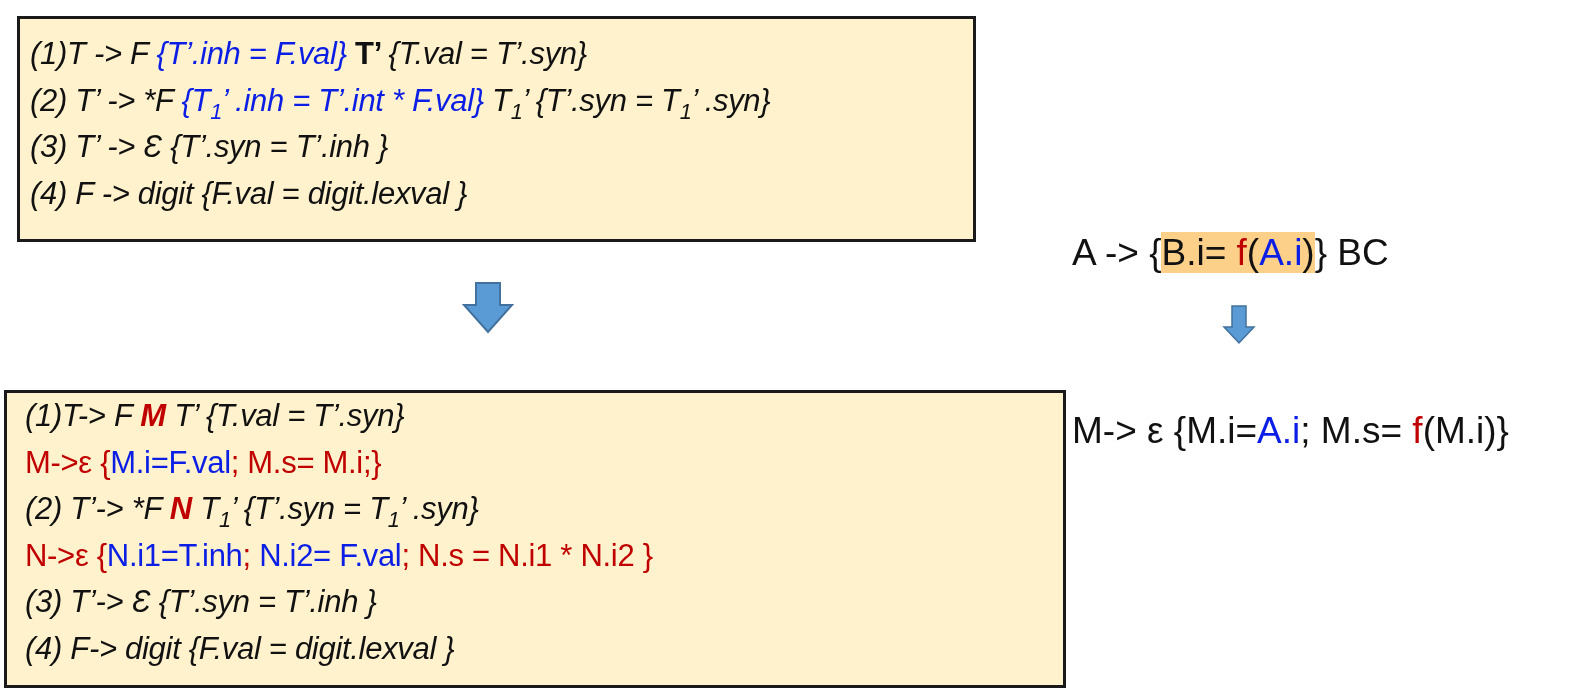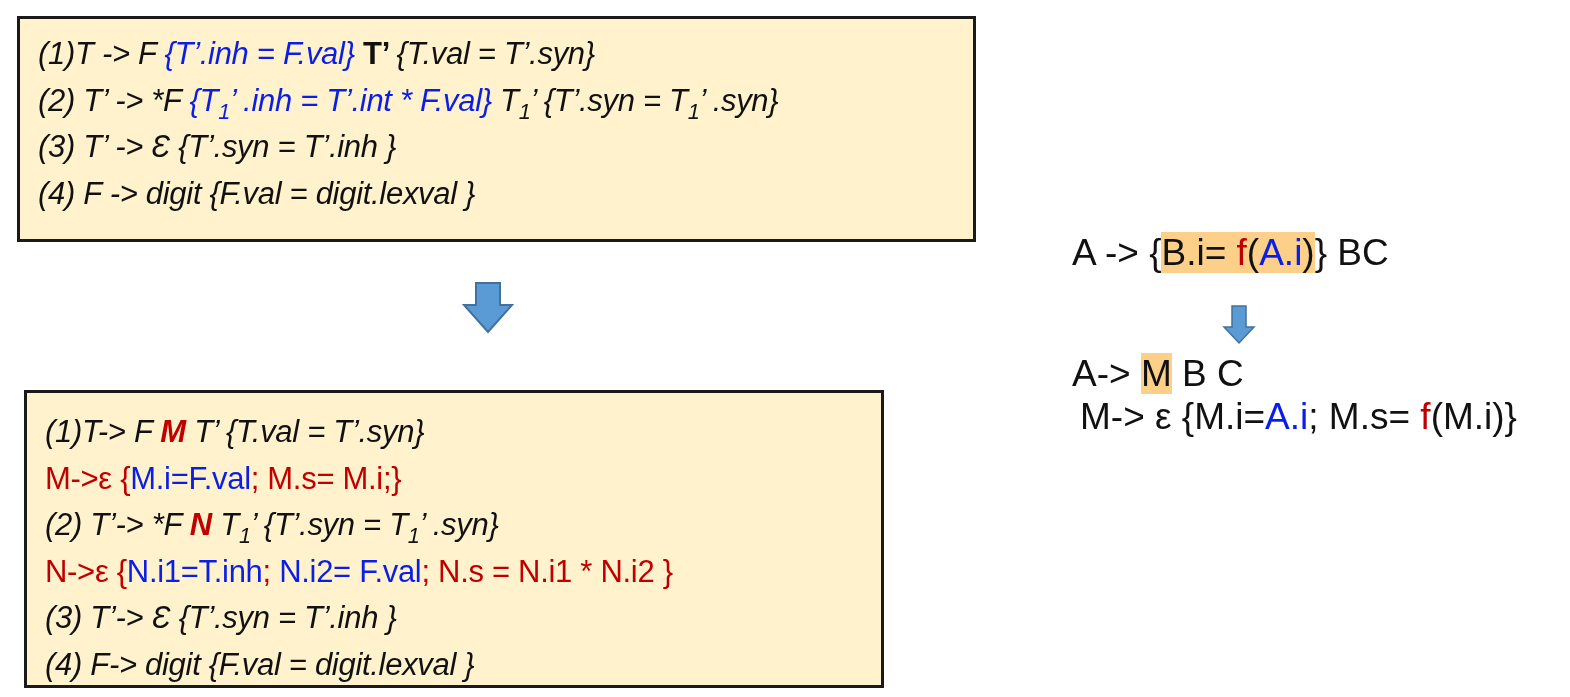--- a/index.html
+++ b/index.html
@@ -8,22 +8,22 @@
       font-family: "Liberation Sans", "DejaVu Sans", sans-serif;
     }
     .stage { position: relative; width: 1570px; height: 697px; }
 
     .box {
       position: absolute;
       background: #fff2cc;
       border: 3px solid #1a1a1a;
       color: #111;
     }
-    #box-original { left: 17px; top: 16px; width: 959px; height: 226px; padding: 12px 0 0 18px; }
-    #box-transformed { left: 24px; top: 390px; width: 860px; height: 298px; padding: 16px 0 0 18px; }
+    #box-original { left: 17px; top: 16px; width: 959px; height: 226px; padding: 12px 0 0 10px; }
+    #box-transformed { left: 4px; top: 390px; width: 1062px; height: 298px; padding: 0 0 0 18px; }
 
     .line {
       font-size: 31px; line-height: 46.5px; white-space: nowrap;
       font-style: italic; letter-spacing: -0.3px;
     }
     #box-transformed .line { line-height: 46.5px; }
 
     .line.bold-line { font-style: normal; font-weight: normal; }
     .blue { color: #0a1ee6; }
     .red  { color: #c00000; }
@@ -31,21 +31,21 @@
     .bi { font-weight: bold; font-style: italic; }
     sub { font-size: 0.7em; vertical-align: -0.35em; line-height: 0; }
 
     .arrow { position: absolute; }
     #arrow-main { left: 462px; top: 282px; width: 52px; height: 52px; }
     #arrow-side { left: 1222px; top: 305px; width: 34px; height: 40px; }
 
     .side { position: absolute; left: 1072px; font-size: 37px; color: #111; white-space: nowrap; font-style: normal; }
     #side-line-1 { top: 232px; text-align: center; }
     #side-line-2 { top: 353px; }
-    #side-line-3 { top: 396px; margin-left: 8px; }
+    #side-line-3 { top: 410px; }
     .hl { background: #fdd08a; }
   </style>
 </head>
 <body>
 
 <div class="stage">
 
   <div class="box" id="box-original">
     <div class="line">
       <span>(1)T  -&gt;  F  </span><span class="blue">{T’.inh = F.val}</span><span class="b"> T’ </span><span> {T.val = T’.syn}</span>
@@ -79,21 +79,18 @@
   </div>
 
   <div class="side" id="side-line-1">
     <span>A -&gt; {</span><span class="hl"><span>B.i= </span><span class="red">f</span><span>(</span><span class="blue">A.i</span><span>)</span></span><span>} BC</span>
   </div>
 
   <svg class="arrow" id="arrow-side" viewBox="0 0 34 40">
     <polygon points="10,1 24,1 24,22 32,22 17,38 2,22 10,22" fill="#5b9bd5" stroke="#41719c" stroke-width="1.5"></polygon>
   </svg>
 
-  <div class="side" id="side-line-2">
-    <span>A-&gt; </span><span class="hl">M</span><span> B C</span>
-  </div>
 
   <div class="side" id="side-line-3">
     <span>M-&gt; ε {M.i=</span><span class="blue">A.i</span><span>; M.s= </span><span class="red">f</span><span>(M.i)}</span>
   </div>
 
 </div>
 
 </body></html>

